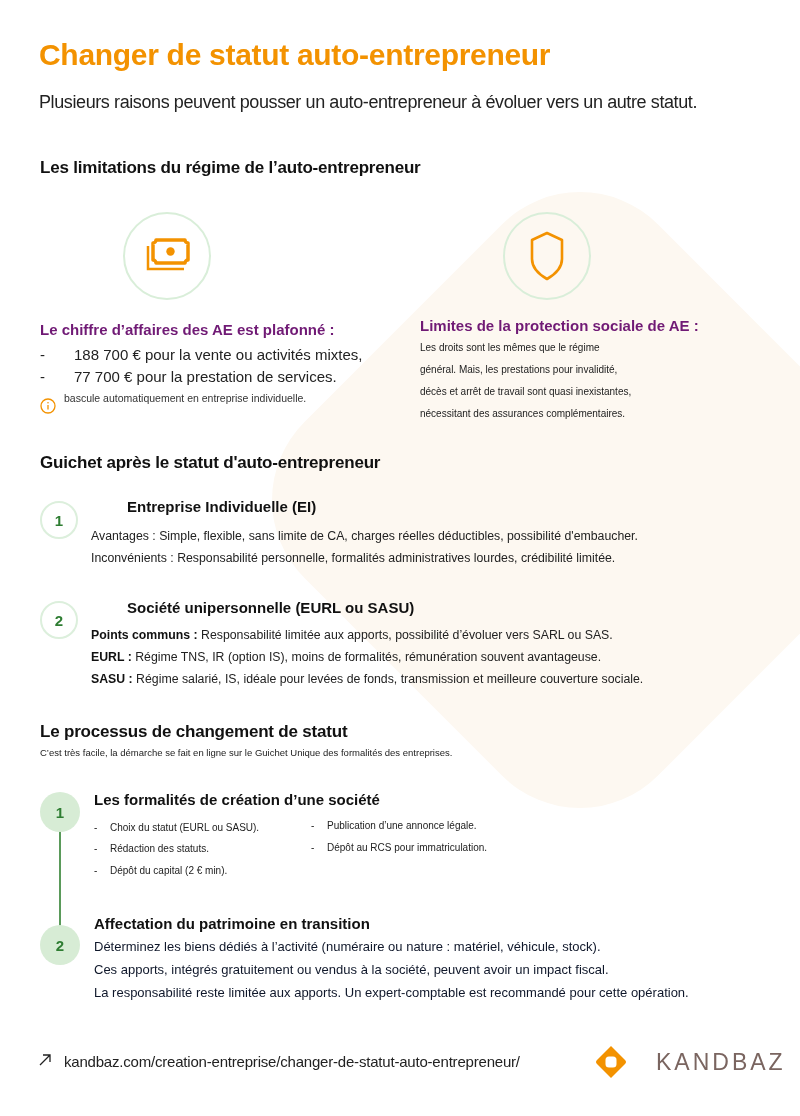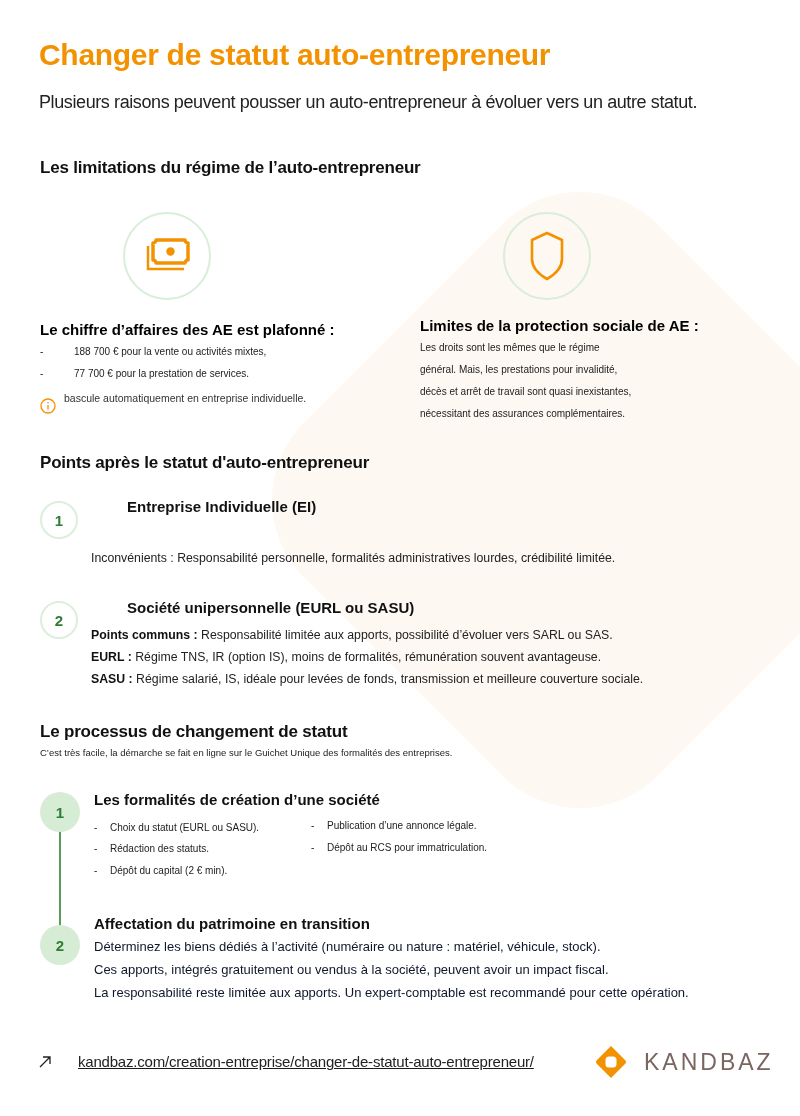--- a/index.html
+++ b/index.html
@@ -27,23 +27,23 @@
     font-size: 18px; color: #222; letter-spacing: -0.4px;
   }
   .h2 {
     position: absolute; left: 40px;
     font-size: 17px; font-weight: bold; color: #111; letter-spacing: -0.2px;
   }
   .icon-circle {
     position: absolute; width: 88px; height: 88px; border-radius: 50%;
     border: 2px solid #d9eed9; display: flex; align-items: center; justify-content: center;
   }
-  .card-title { position: absolute; font-size: 15px; font-weight: bold; color: #000000; }
+  .card-title { position: absolute; font-size: 15px; font-weight: bold; color: #701a75; }
   .card-text { position: absolute; font-size: 10px; color: #222; line-height: 22px; }
-  .bullet { position: absolute; font-size: 10px; color: #222; }
+  .bullet { position: absolute; font-size: 15px; color: #222; }
   .bullet .dash { display: inline-block; width: 34px; }
   .note { position: absolute; left: 40px; top: 391px; display: flex; gap: 8px; align-items: flex-start; }
   .note .txt { font-size: 10.5px; color: #333; line-height: 15px; }
 
   .opt-circle {
     position: absolute; left: 40px; width: 38px; height: 38px; border-radius: 50%;
     border: 2px solid #dcefdc; background: #fff; display: flex; align-items: center; justify-content: center;
     font-size: 15px; font-weight: bold; color: #2e7d32;
   }
   .opt-title { position: absolute; left: 91px; font-size: 15px; font-weight: bold; color: #111; margin-left: 36px; }
@@ -55,23 +55,23 @@
   .tl-circle {
     position: absolute; left: 40px; width: 40px; height: 40px; border-radius: 50%;
     background: #d7ecd5; display: flex; align-items: center; justify-content: center;
     font-size: 15px; font-weight: bold; color: #2e7d32;
   }
   .step-title { position: absolute; left: 94px; font-size: 15px; font-weight: bold; color: #111; }
   .step-bullet { position: absolute; font-size: 10px; color: #222; white-space: nowrap; }
   .step-bullet .dash { display: inline-block; width: 16px; }
   .step-line { position: absolute; left: 94px; font-size: 13px; color: #0f172a; white-space: nowrap; }
 
-  .footer-link { position: absolute; left: 38px; top: 1053px; display: flex; align-items: center; gap: 26px; text-decoration: underline; }
+  .footer-link { position: absolute; left: 38px; top: 1053px; display: flex; gap: 12px; }
   .footer-link .url { font-size: 15px; color: #222; letter-spacing: -0.2px; }
-  .logo { position: absolute; left: 594px; top: 1045px; display: flex; align-items: center; gap: 16px; }
+  .logo { position: absolute; left: 594px; top: 1045px; display: flex; align-items: center; gap: 28px; }
   .logo .word { font-size: 23px; color: #7a6560; letter-spacing: 3px; }
 </style>
 </head>
 <body>
 
 <div class="blob"></div>
 
 <div class="page">
 
   <h1 class="title">Changer de statut auto-entrepreneur</h1>
@@ -112,24 +112,25 @@
   </div>
 
   <div class="card-title" style="left:420px; top:317px;">Limites de la protection sociale de AE :</div>
   <div class="card-text" style="left:420px; top:337px;">
     <div>Les droits sont les mêmes que le régime</div>
     <div>général. Mais, les prestations pour invalidité,</div>
     <div>décès et arrêt de travail sont quasi inexistantes,</div>
     <div>nécessitant des assurances complémentaires.</div>
   </div>
 
-  <h2 class="h2" style="top:453px;">Points après le statut d'auto-entrepreneur</h2>
+  <h2 class="h2" style="top:453px;">Guichet après le statut d'auto-entrepreneur</h2>
 
   <div class="opt-circle" style="top:501px;">1</div>
   <div class="opt-title" style="top:498px;">Entreprise Individuelle (EI)</div>
+  <div class="opt-line" style="top:529px;"><span>Avantages : Simple, flexible, sans limite de CA, charges réelles déductibles, possibilité d'embaucher.</span></div>
   <div class="opt-line" style="top:551px;"><span>Inconvénients : Responsabilité personnelle, formalités administratives lourdes, crédibilité limitée.</span></div>
 
   <div class="opt-circle" style="top:601px;">2</div>
   <div class="opt-title" style="top:599px;">Société unipersonnelle (EURL ou SASU)</div>
   <div class="opt-line" style="top:650px;"><b>EURL :</b><span> Régime TNS, IR (option IS), moins de formalités, rémunération souvent avantageuse.</span></div>
   <div class="opt-line" style="top:628px;"><b>Points communs :</b><span> Responsabilité limitée aux apports, possibilité d’évoluer vers SARL ou SAS.</span></div>
   <div class="opt-line" style="top:672px;"><b>SASU :</b><span> Régime salarié, IS, idéale pour levées de fonds, transmission et meilleure couverture sociale.</span></div>
 
   <h2 class="h2" style="top:722px;">Le processus de changement de statut</h2>
   <p class="proc-sub">C’est très facile, la démarche se fait en ligne sur le Guichet Unique des formalités des entreprises.</p>

